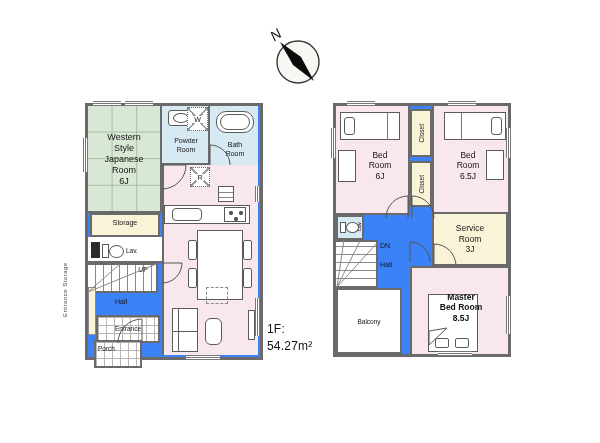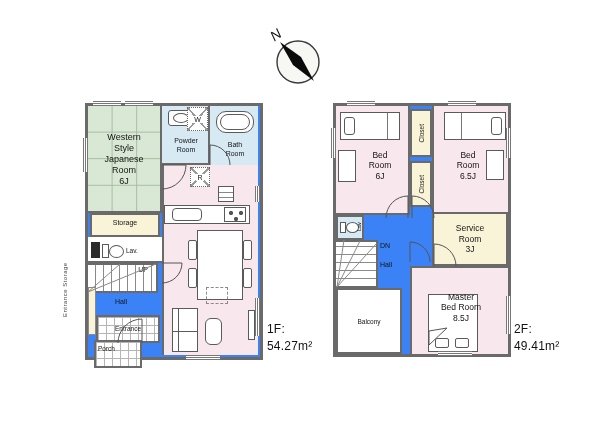--- a/index.html
+++ b/index.html
@@ -181,32 +181,28 @@
     <div class="room cream flexc" style="left:96px;top:106px;width:76px;height:54px;border:2px solid var(--wall);">
       <span class="rlabel" style="position:static;font-size:8.5px;">Service
 Room
 3J</span>
     </div>
 
     <div class="room pink" style="left:74px;top:160px;width:98px;height:88px;border-left:2px solid var(--wall);border-top:2px solid var(--wall);"></div>
     <div class="furn" style="left:92px;top:188px;width:50px;height:58px;"></div>
     <div class="furn" style="left:99px;top:232px;width:14px;height:10px;border-radius:2px;"></div>
     <div class="furn" style="left:119px;top:232px;width:14px;height:10px;border-radius:2px;"></div>
-    <div class="rlabel" style="left:94px;top:186px;width:62px;font-size:8.5px;z-index:3;">Master
+    <div class="rlabel" style="left:94px;top:186px;width:62px;font-size:8.5px;z-index:3;font-weight:bold;">Master
 Bed Room
 8.5J</div>
 
     <div class="room white" style="left:0;top:182px;width:66px;height:66px;border:2px solid var(--wall);"></div>
     <div class="rlabel" style="left:4px;top:212px;width:58px;font-size:6.5px;">Balcony</div>
   </div>
 
-  <div class="arealabel" style="left:514px;top:321px;">
-    <div>2F:</div>
-    <div>49.41m²</div>
-  </div>
 
   <div class="winH" style="left:93px;top:101px;width:28px;"></div>
   <div class="winH" style="left:125px;top:101px;width:28px;"></div>
   <div class="winV" style="left:83px;top:138px;height:34px;"></div>
   <div class="winV" style="left:255px;top:186px;height:16px;"></div>
   <div class="winV" style="left:255px;top:298px;height:38px;"></div>
   <div class="winH" style="left:186px;top:355px;width:34px;"></div>
   <div class="winH" style="left:347px;top:101px;width:28px;"></div>
   <div class="winH" style="left:448px;top:101px;width:28px;"></div>
   <div class="winV" style="left:331px;top:128px;height:30px;"></div>

